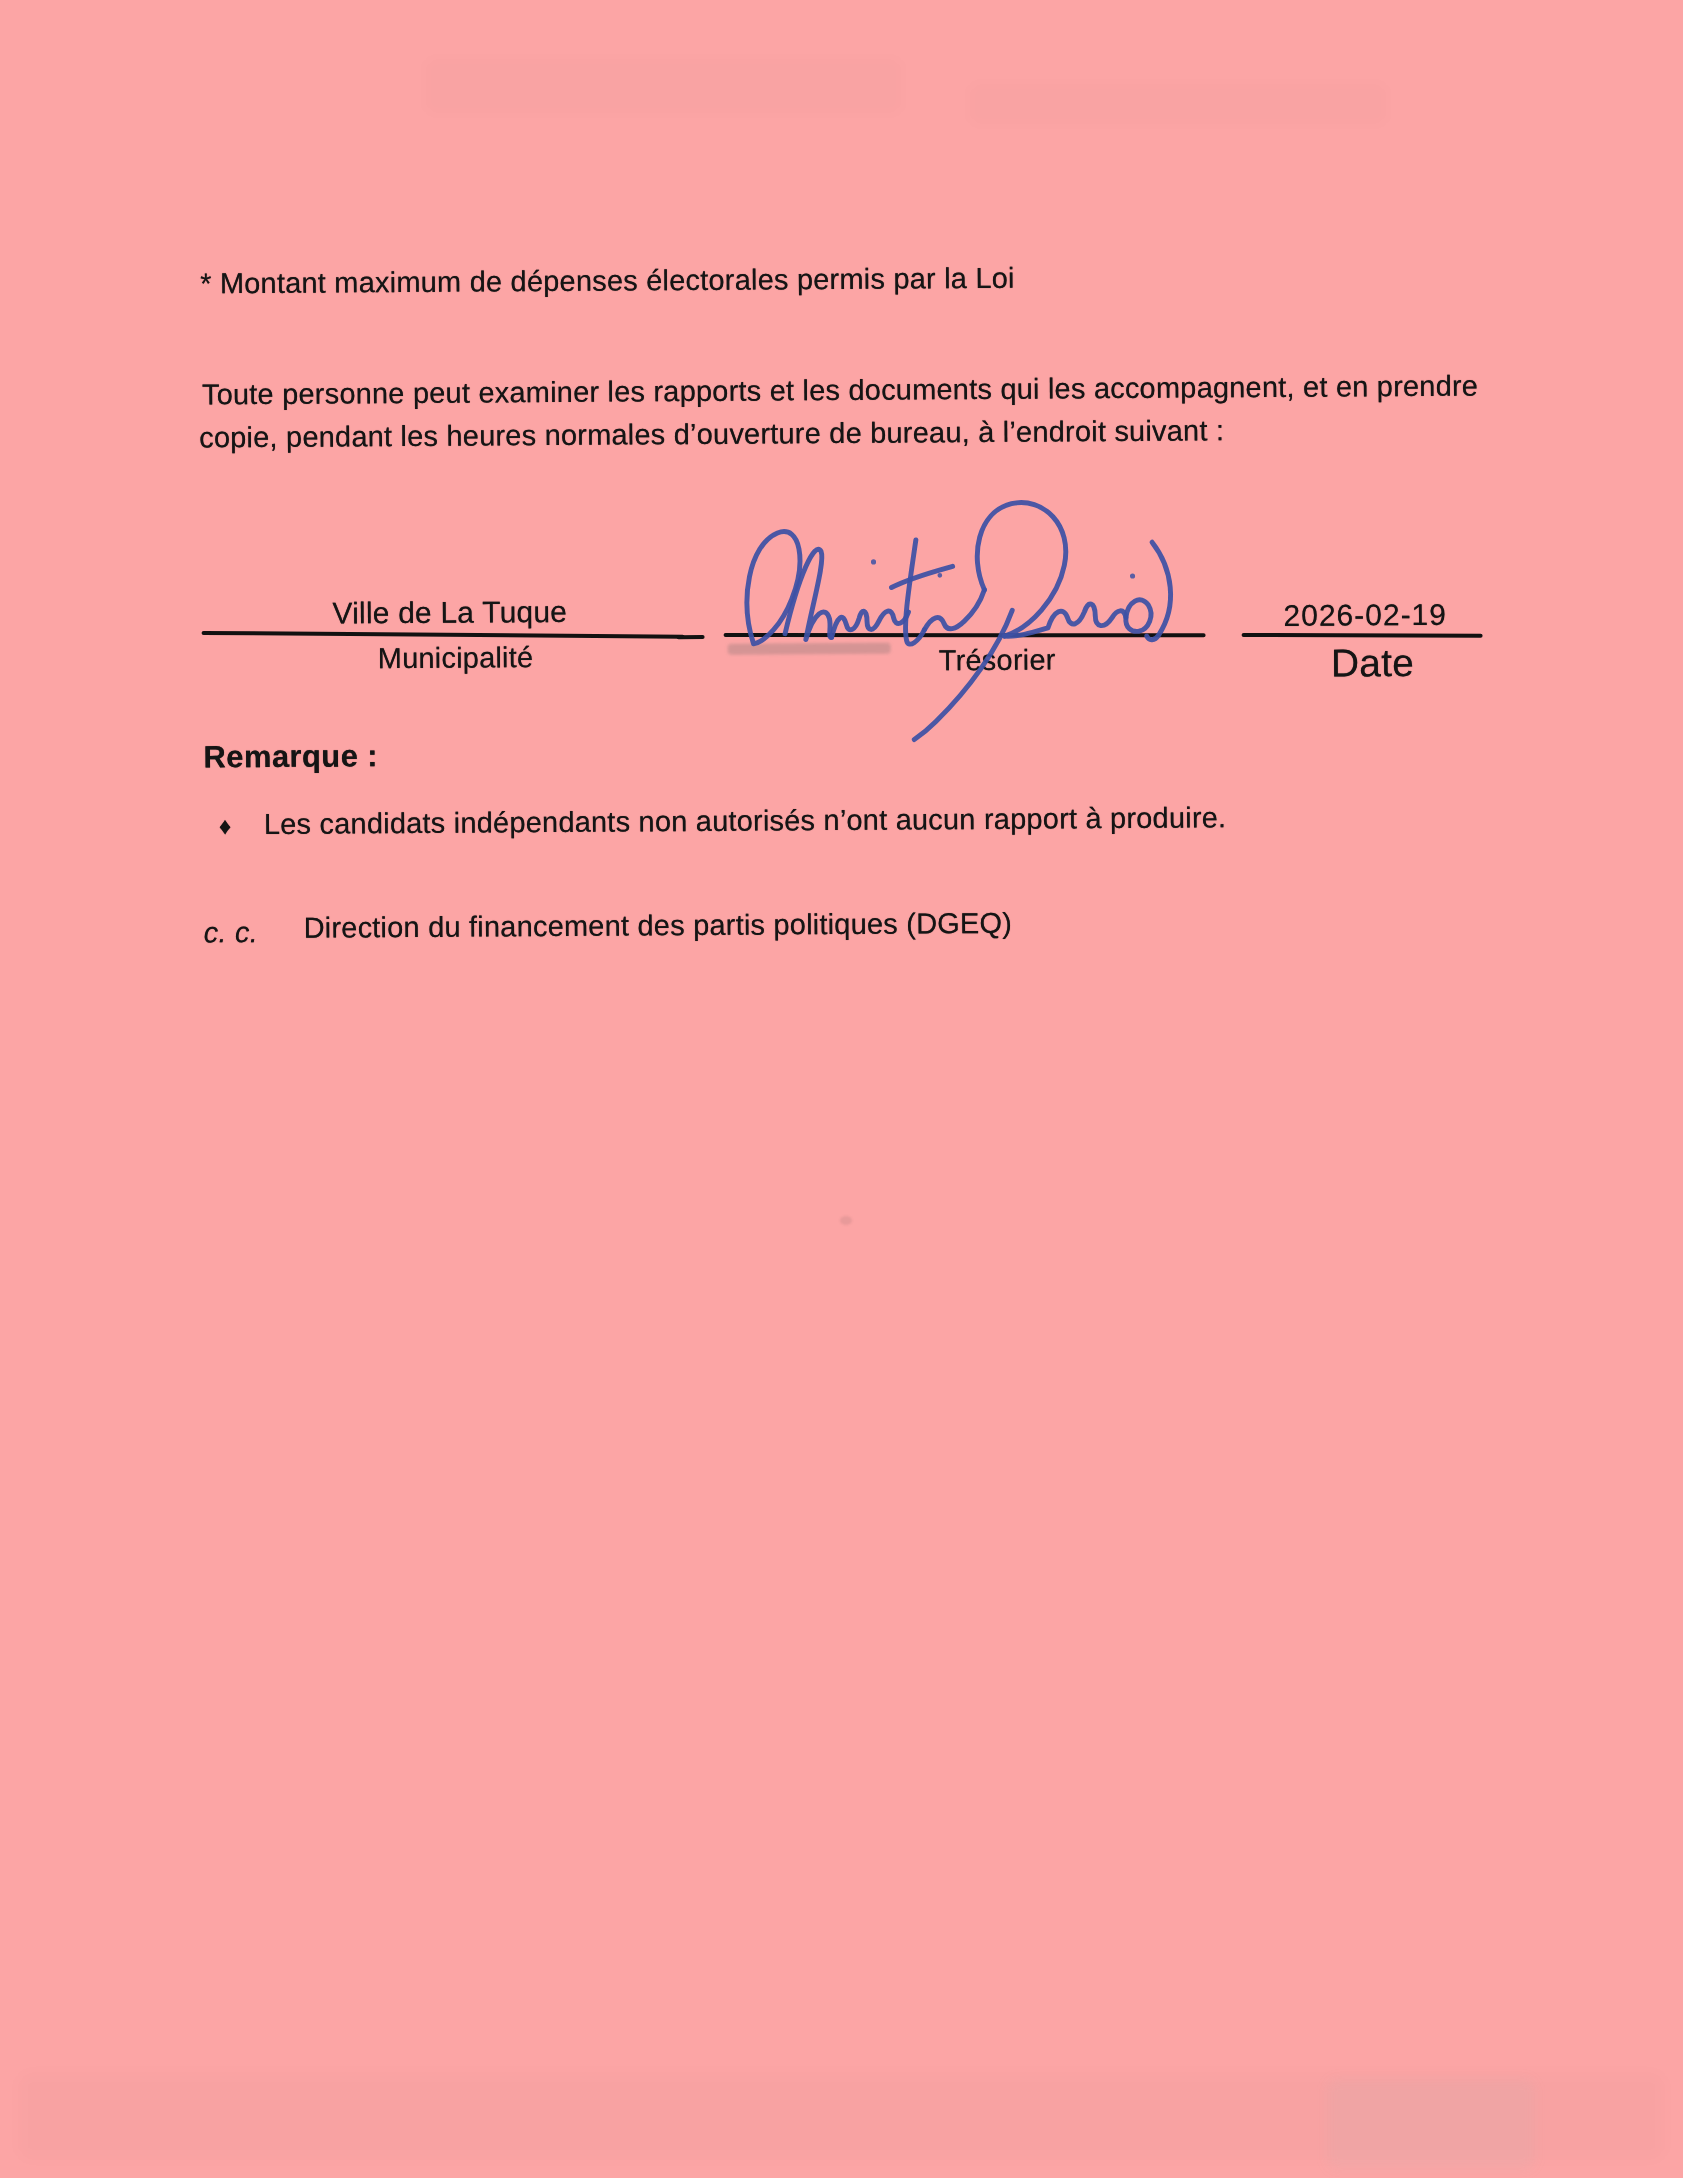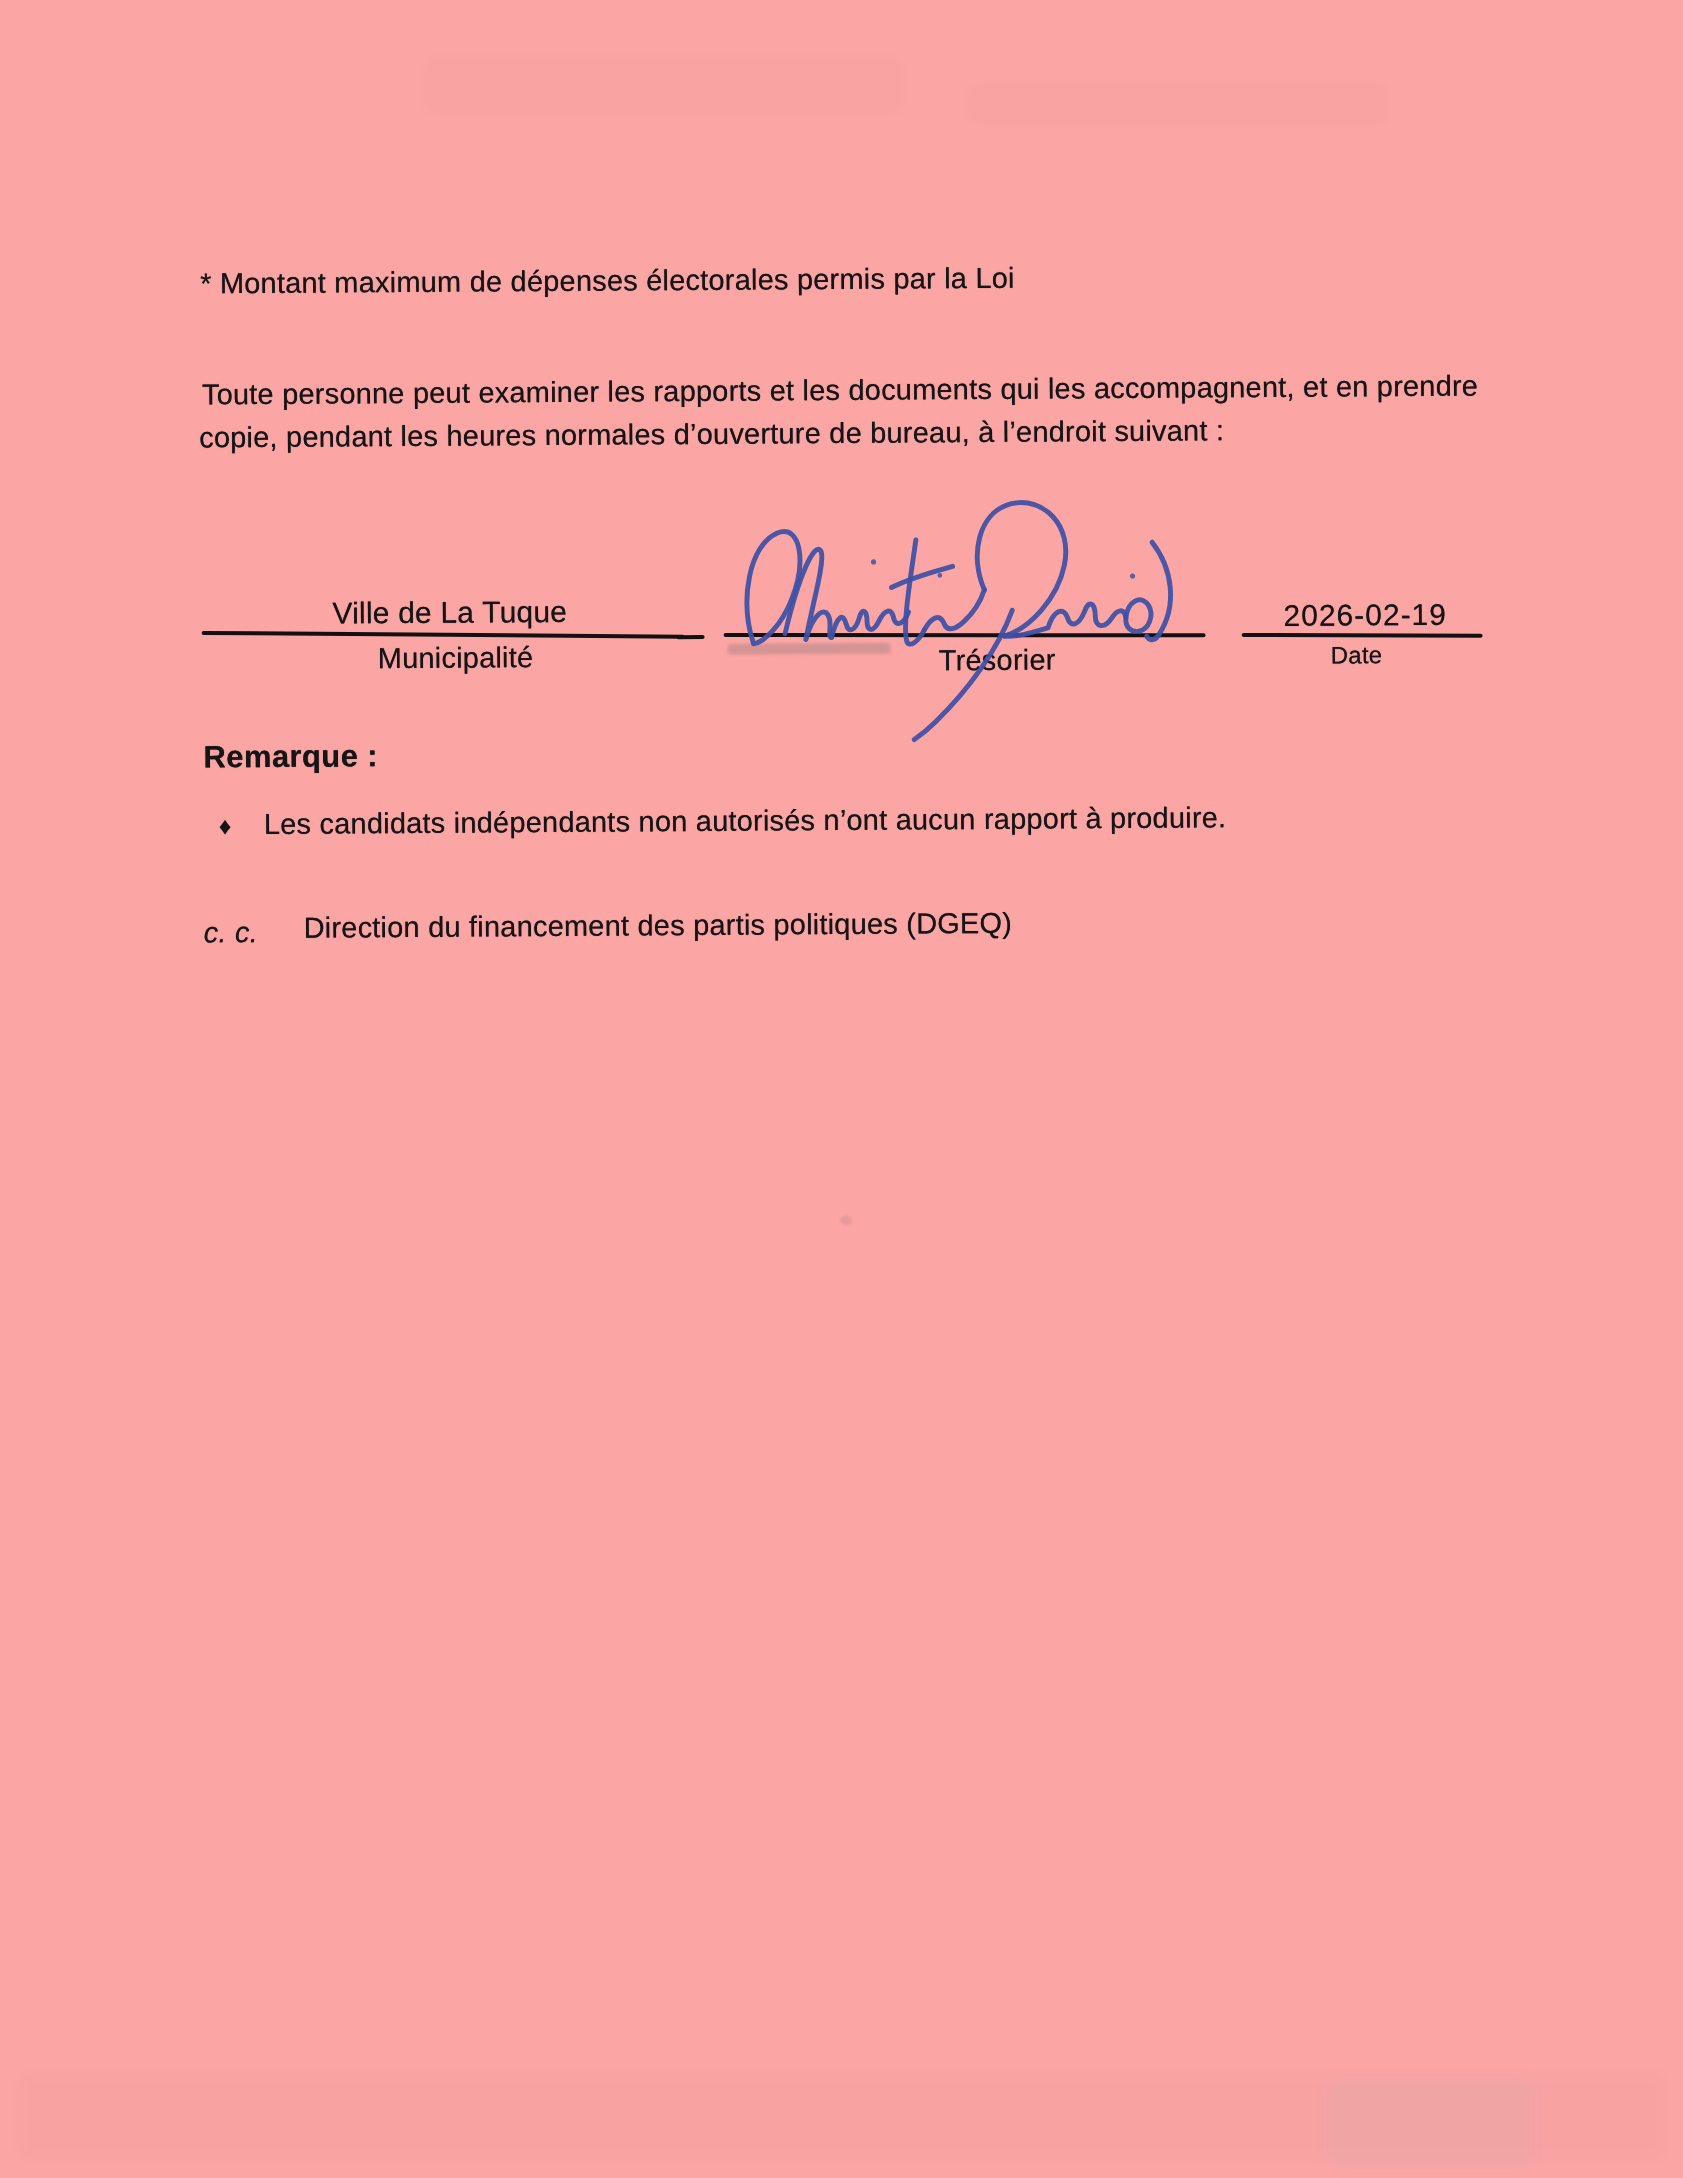--- a/index.html
+++ b/index.html
@@ -44,21 +44,21 @@
   }
   .line-municipality { top: 630px; left: 204px; width: 483px; transform: rotate(0.85deg); }
   .line-treasurer-dash { top: 634px; left: 679px; width: 28px; height: 4px; }
   .line-treasurer { top: 634px; left: 726px; width: 482px; transform: rotate(0.45deg); }
   .line-date { top: 637px; left: 1244px; width: 241px; transform: rotate(0.55deg); }
 
   .municipality-value { top: 593px; left: 335px; font-size: 30px; }
   .municipality-label { top: 639px; left: 380px; font-size: 29px; }
   .treasurer-label { top: 645px; left: 897px; font-size: 29px; margin-left: 44px; }
   .date-value { top: 602px; left: 1286px; font-size: 30px; letter-spacing: 1px; }
-  .date-label { top: 645px; left: 1333px; font-size: 24px; }
+  .date-label { top: 645px; left: 1333px; font-size: 39px; }
 
   .remark-heading { top: 735px; left: 205px; font-size: 31px; font-weight: 700; letter-spacing: 0.4px; }
   .bullet-glyph { top: 808px; left: 220px; font-size: 24px; }
   .bullet-text { top: 804px; left: 265px; }
   .cc-label { top: 912px; left: 204px; font-style: italic; }
   .cc-text { top: 908px; left: 304px; }
 
   
   #signature-svg {
     position: absolute;

